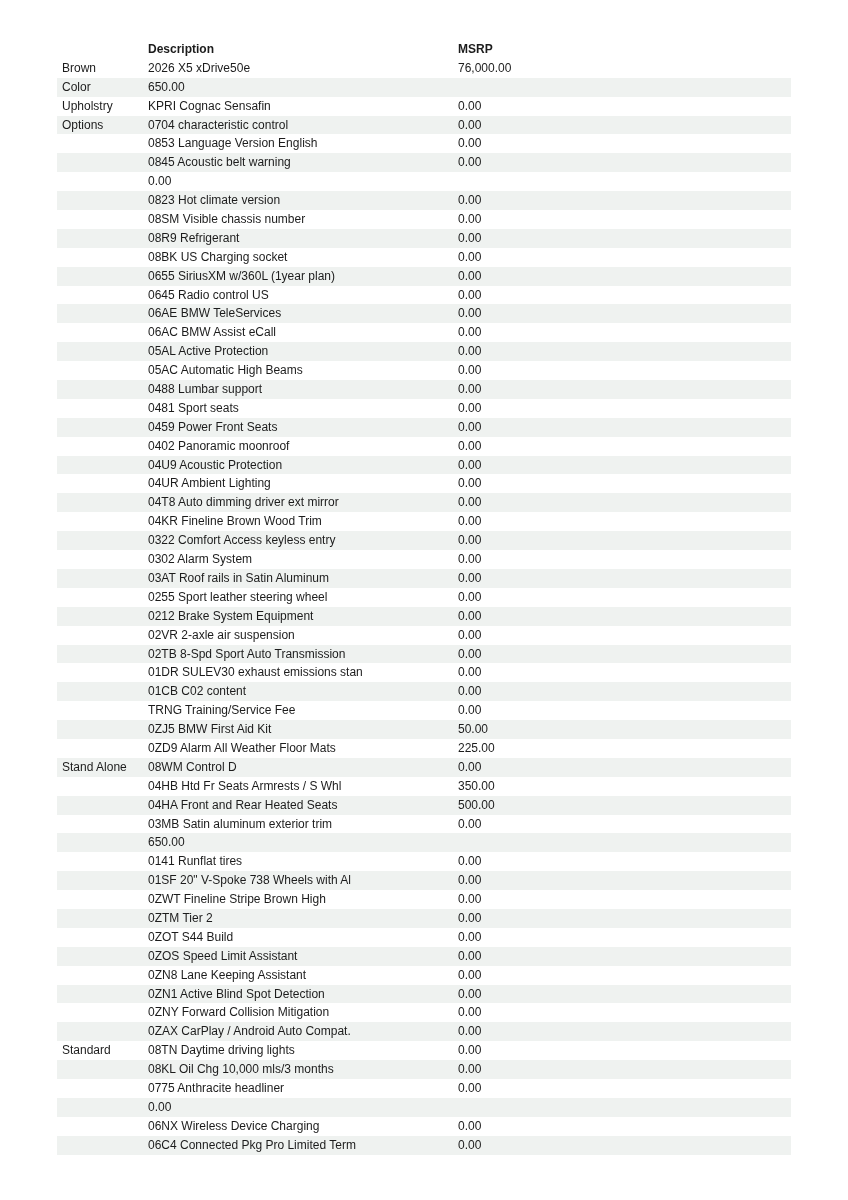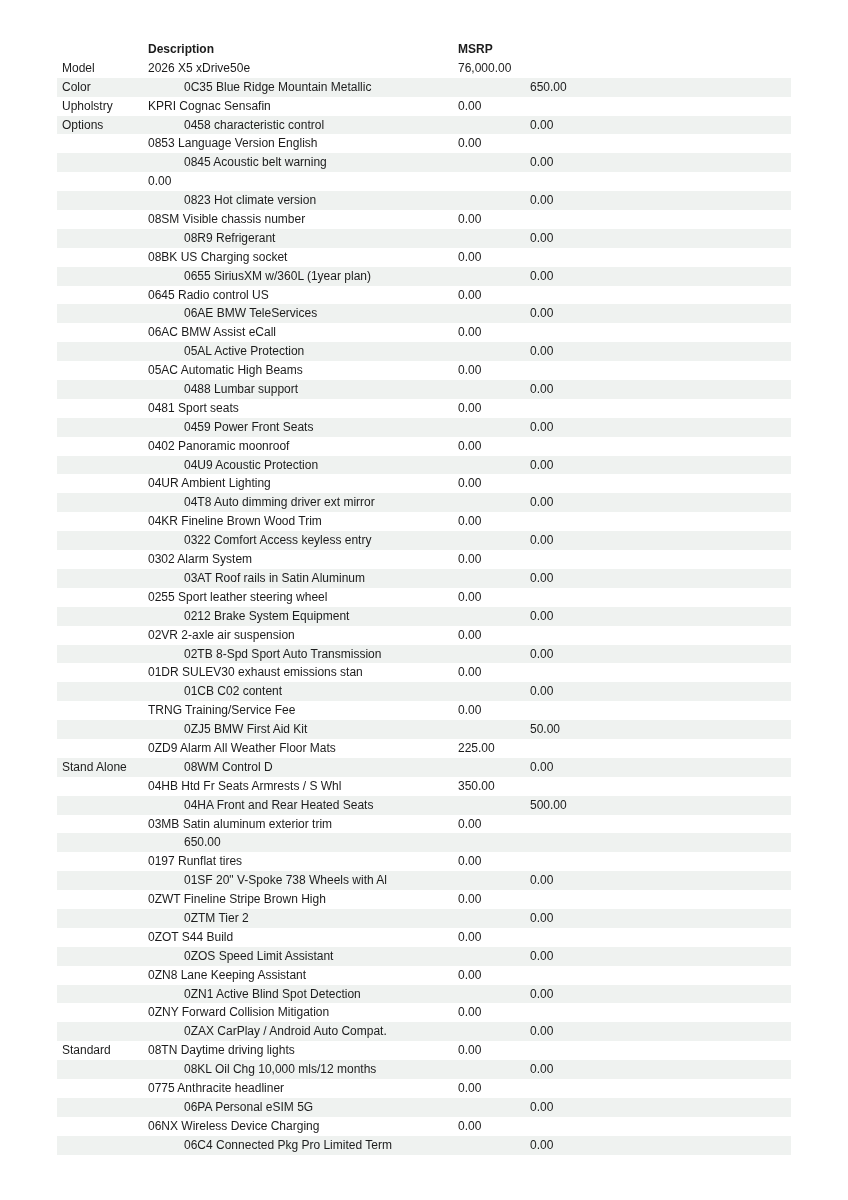--- a/index.html
+++ b/index.html
@@ -20,21 +20,21 @@
     width: 734px;
   }
   .row {
     display: flex;
     align-items: center;
     height: 18.9px;
     font-size: 12px;
     color: var(--text-color, #1c1c1c);
     line-height: 18.9px;
   }
-  .row.shaded { background: var(--row-shade, #eff2f0); gap: 36px; }
+  .row.shaded { background: var(--row-shade, #eff2f0); }
   .header-row { font-weight: bold; }
   .cell-category {
     flex: none;
     width: 91px;
     padding-left: 5px;
     white-space: nowrap;
     overflow: hidden;
   }
   .cell-desc {
     flex: none;
@@ -56,43 +56,42 @@
 <div class="page">
   <div class="pricing-table">
     <div class="row header-row">
       <div class="cell-category"></div>
       <div class="cell-desc">Description</div>
       <div class="cell-msrp">MSRP</div>
       <div class="cell-spacer"></div>
     </div>
     <div id="rows">
   <div class="row">
-    <div class="cell-category">Model</div>
+    <div class="cell-category">Brown</div>
     <div class="cell-desc">2026 X5 xDrive50e</div>
     <div class="cell-msrp">76,000.00</div>
     <div class="cell-spacer"></div>
   </div>
 
   <div class="row shaded">
     <div class="cell-category">Color</div>
-    <div class="cell-desc">0C35 Blue Ridge Mountain Metallic</div>
     <div class="cell-msrp">650.00</div>
     <div class="cell-spacer"></div>
   </div>
 
   <div class="row">
     <div class="cell-category">Upholstry</div>
     <div class="cell-desc">KPRI Cognac Sensafin</div>
     <div class="cell-msrp">0.00</div>
     <div class="cell-spacer"></div>
   </div>
 
   <div class="row shaded">
     <div class="cell-category">Options</div>
-    <div class="cell-desc">0458 characteristic control</div>
+    <div class="cell-desc">0704 characteristic control</div>
     <div class="cell-msrp">0.00</div>
     <div class="cell-spacer"></div>
   </div>
 
   <div class="row">
     <div class="cell-category"></div>
     <div class="cell-desc">0853 Language Version English</div>
     <div class="cell-msrp">0.00</div>
     <div class="cell-spacer"></div>
   </div>
@@ -349,21 +348,21 @@
   </div>
 
   <div class="row shaded">
     <div class="cell-category"></div>
     <div class="cell-msrp">650.00</div>
     <div class="cell-spacer"></div>
   </div>
 
   <div class="row">
     <div class="cell-category"></div>
-    <div class="cell-desc">0197 Runflat tires</div>
+    <div class="cell-desc">0141 Runflat tires</div>
     <div class="cell-msrp">0.00</div>
     <div class="cell-spacer"></div>
   </div>
 
   <div class="row shaded">
     <div class="cell-category"></div>
     <div class="cell-desc">01SF 20" V-Spoke 738 Wheels with Al</div>
     <div class="cell-msrp">0.00</div>
     <div class="cell-spacer"></div>
   </div>
@@ -426,35 +425,34 @@
 
   <div class="row">
     <div class="cell-category">Standard</div>
     <div class="cell-desc">08TN Daytime driving lights</div>
     <div class="cell-msrp">0.00</div>
     <div class="cell-spacer"></div>
   </div>
 
   <div class="row shaded">
     <div class="cell-category"></div>
-    <div class="cell-desc">08KL Oil Chg 10,000 mls/12 months</div>
+    <div class="cell-desc">08KL Oil Chg 10,000 mls/3 months</div>
     <div class="cell-msrp">0.00</div>
     <div class="cell-spacer"></div>
   </div>
 
   <div class="row">
     <div class="cell-category"></div>
     <div class="cell-desc">0775 Anthracite headliner</div>
     <div class="cell-msrp">0.00</div>
     <div class="cell-spacer"></div>
   </div>
 
   <div class="row shaded">
     <div class="cell-category"></div>
-    <div class="cell-desc">06PA Personal eSIM 5G</div>
     <div class="cell-msrp">0.00</div>
     <div class="cell-spacer"></div>
   </div>
 
   <div class="row">
     <div class="cell-category"></div>
     <div class="cell-desc">06NX Wireless Device Charging</div>
     <div class="cell-msrp">0.00</div>
     <div class="cell-spacer"></div>
   </div>

